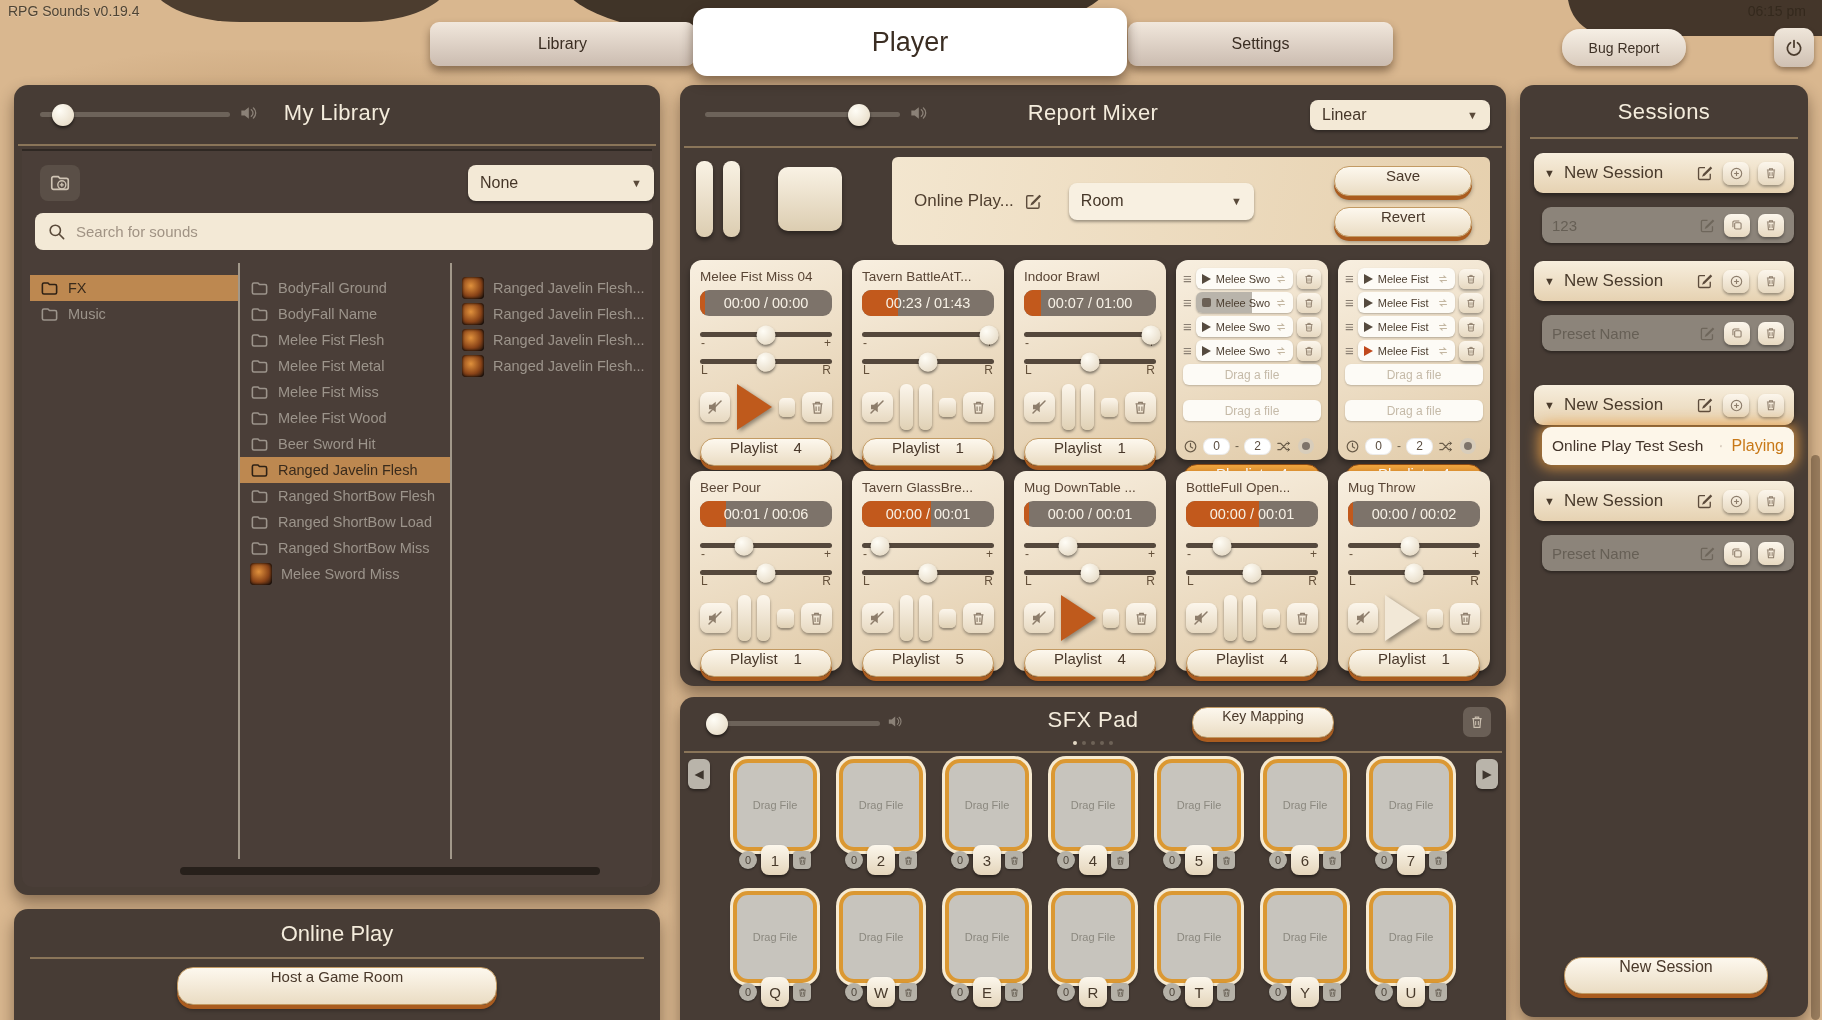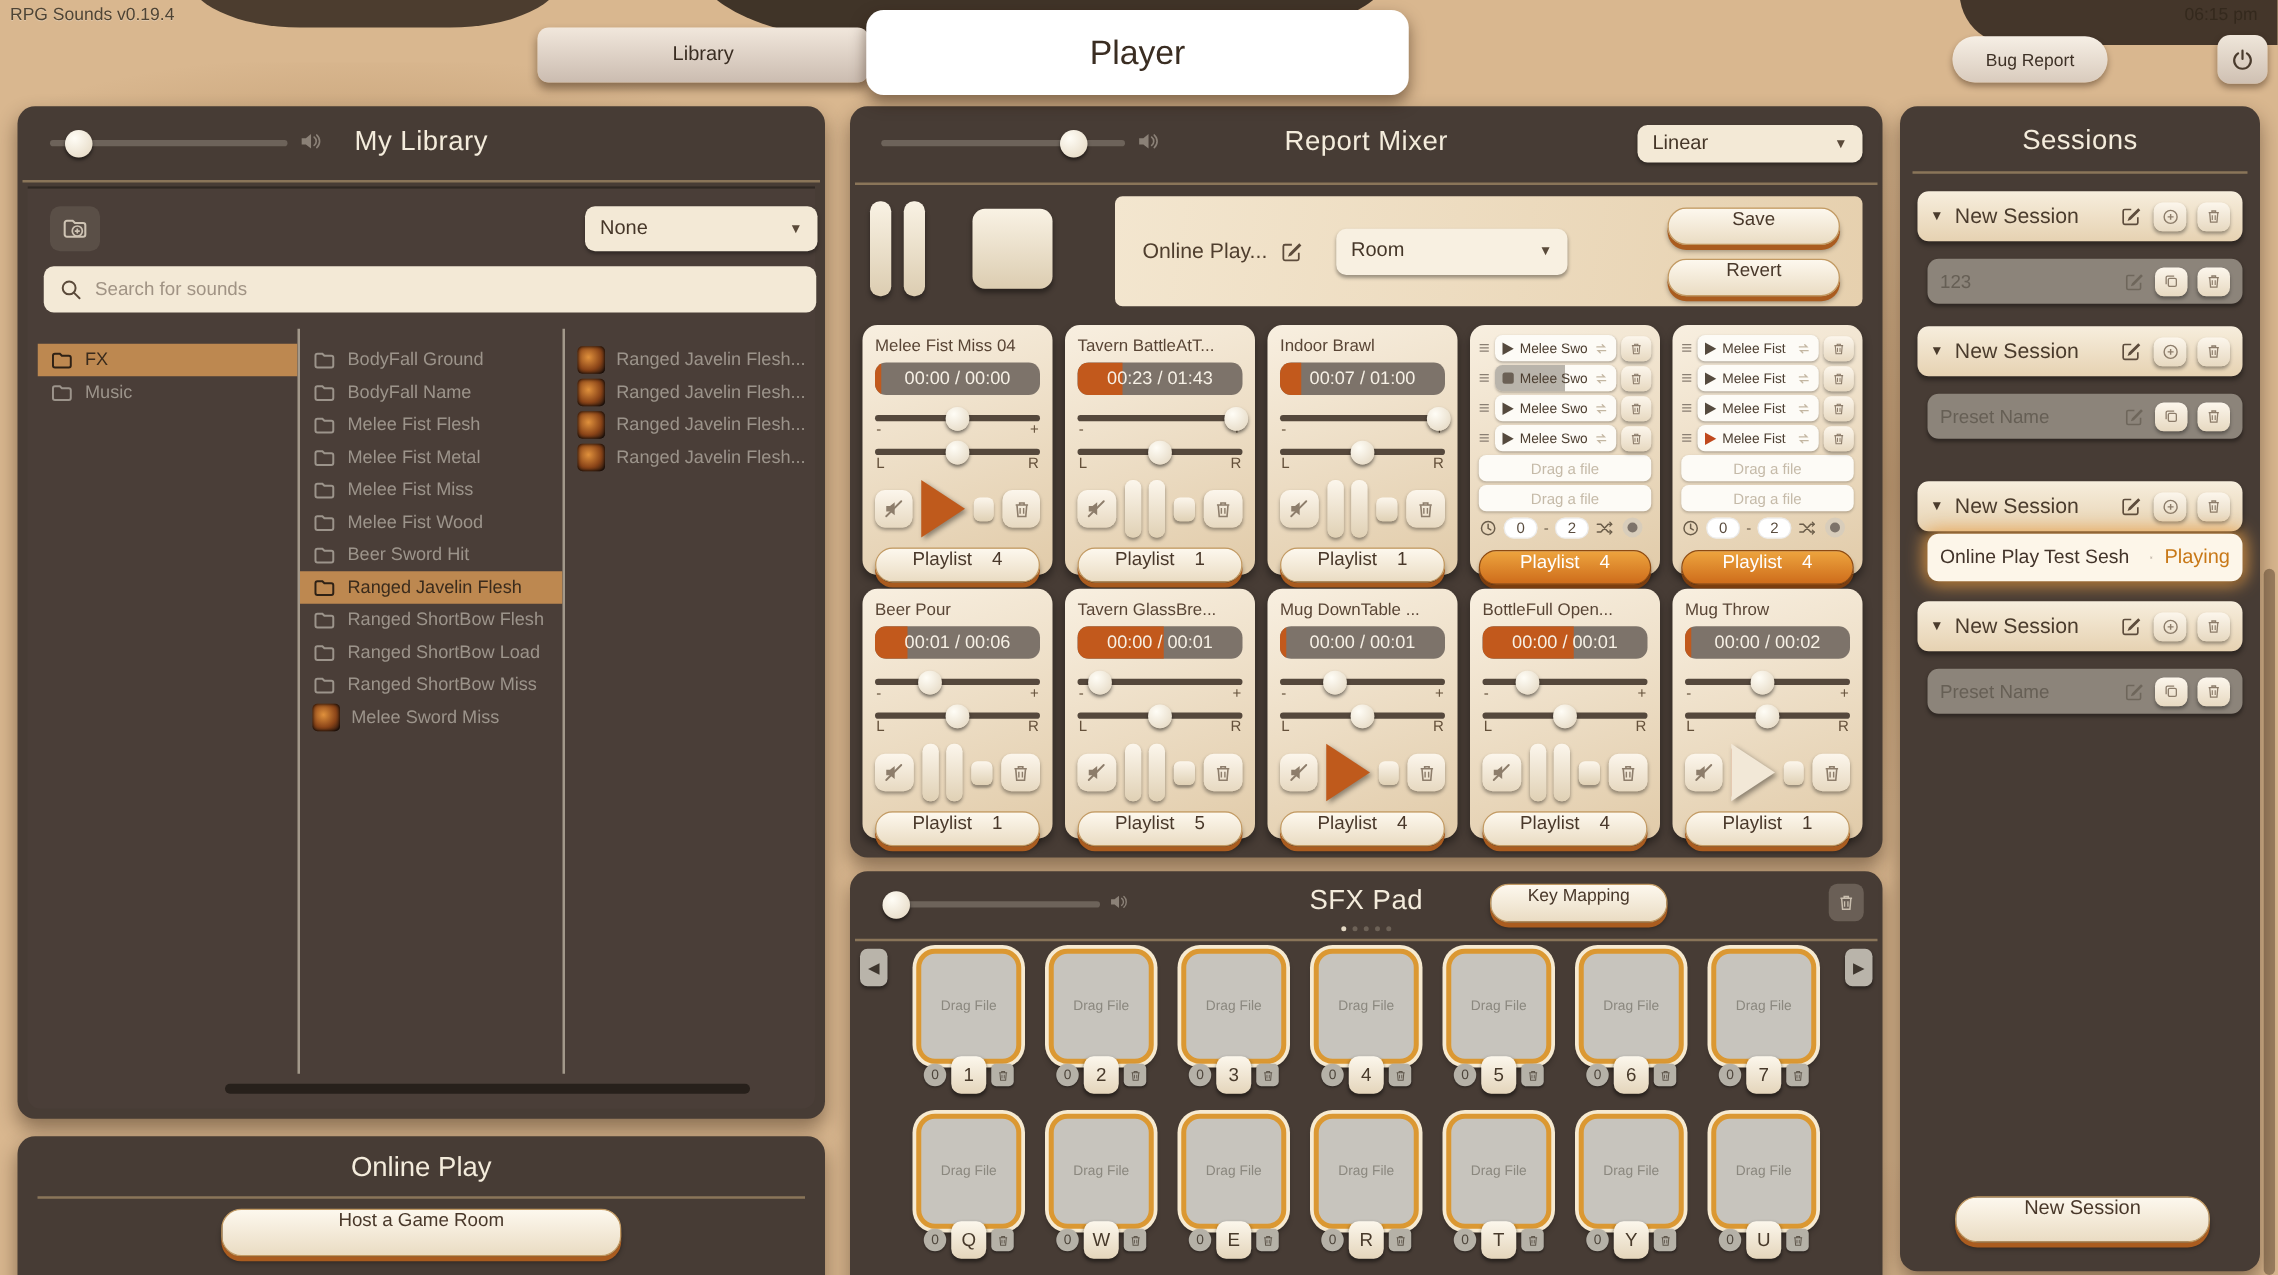--- a/index.html
+++ b/index.html
@@ -105,21 +105,21 @@
 .trk{display:flex;align-items:center;gap:4px;height:21px;margin-bottom:3px}
 .trk .hnd{color:#8a7f73;font-size:15px;line-height:10px;cursor:grab}
 .pill{flex:1;display:flex;align-items:center;gap:5px;background:#fdfbf6;border-radius:6px;height:21px;padding:0 6px;box-shadow:0 1px 2px rgba(0,0,0,.25);overflow:hidden;cursor:pointer}
 .pill em{font-style:normal;font-size:11px;color:#4c3e30;white-space:nowrap;overflow:hidden;flex:1}
 .pill.sel{background:linear-gradient(90deg,#b9b4ab 0 58%,#fdfbf6 58%)}
 .pill .loop{color:#c4b7a2;flex:0 0 auto}
 .tp{width:0;height:0;border-top:5px solid transparent;border-bottom:5px solid transparent;border-left:9px solid #554a3e;flex:0 0 auto}
 .tp.orange{border-left-color:#c0481c}
 .ts{width:9px;height:9px;background:#6b6055;border-radius:2px;flex:0 0 auto}
 .ttrash{width:24px;height:20px;border-radius:6px;flex:0 0 auto}
-.dragrow{height:21px;margin-bottom:3px;background:#fdfbf6;border-radius:6px;display:flex;align-items:center;justify-content:center;font-size:12px;color:#c5baa8;box-shadow:0 1px 2px rgba(0,0,0,.2)}
+.dragrow{height:21px;margin-bottom:15px;background:#fdfbf6;border-radius:6px;display:flex;align-items:center;justify-content:center;font-size:12px;color:#c5baa8;box-shadow:0 1px 2px rgba(0,0,0,.2)}
 .pctl{display:flex;align-items:center;gap:5px;height:20px;margin-top:2px;color:#6b5d4a}
 .npill{background:#fff;border-radius:8px;width:27px;height:17px;font-size:12px;color:#5a4c3e;display:flex;align-items:center;justify-content:center;box-shadow:inset 0 0 0 1px rgba(0,0,0,.08)}
 .dash{font-size:12px;color:#6b5d4a}
 .rec{width:16px;height:16px;border-radius:50%;background:#d8cdbb;display:flex;align-items:center;justify-content:center;margin-left:2px;cursor:pointer}
 .rec i{width:8px;height:8px;border-radius:50%;background:#7d736a}
 
 .sfx-title-dots{position:absolute;left:0;right:0;top:44px;display:flex;justify-content:center;gap:5px}
 .sfx-title-dots i{width:4px;height:4px;border-radius:50%;background:#6d6257}
 .sfx-title-dots i:first-child{background:#e3d8c4}
 .keymap{position:absolute;left:512px;top:10px;width:142px;height:31px;font-size:14px;border-radius:15px}
@@ -217,20 +217,23 @@
   <div class="win-scroll"></div>
 
   <div class="version">RPG Sounds v0.19.4</div>
   <div class="clock">06:15 pm</div>
   <div class="tab lib">
       <span>Library</span>
     </div>
   <div class="tab player">
       <span>Player</span>
     </div>
+  <div class="tab set">
+      <span>Settings</span>
+    </div>
   <div class="bugreport">
       <span>Bug Report</span>
     </div>
   <div class="powerbtn">
       <svg class="ic" width="20" height="20">
         <use href="#i-power"></use>
       </svg>
     </div>
 
   <section class="panel p-library">

